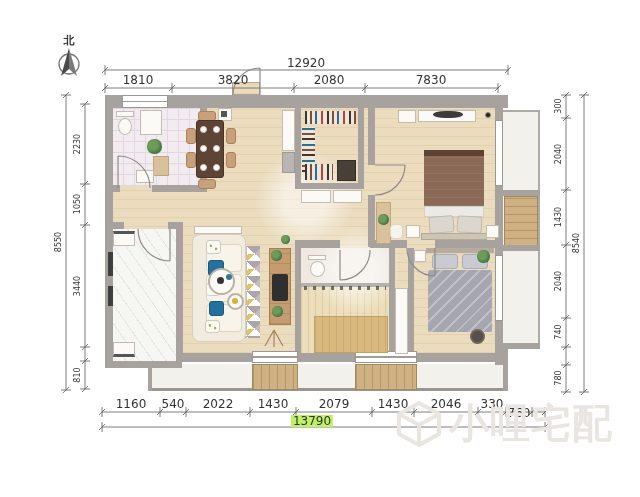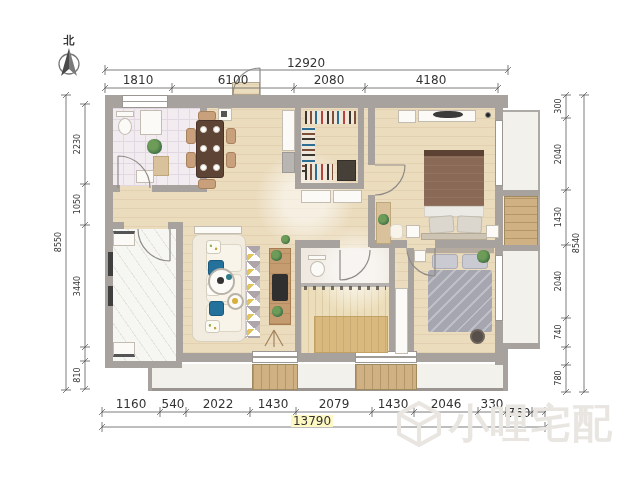--- a/index.html
+++ b/index.html
@@ -225,25 +225,25 @@
              M118,188 V156 M150,188 A32,32 0 0 0 118,156
              M375,165 H405 M405,165 A30,30 0 0 1 375,195
              M435,248 V276 M407,248 A28,28 0 0 0 435,276
              M340,250 V280 M370,250 A30,30 0 0 1 340,280" stroke="#8f8b87" stroke-width="1.2" fill="none"></path>
 
     <path d="M274,330 L265,346 M274,330 L283,346 M274,330 L274,347" stroke="#a5835f" stroke-width="1.2" fill="none"></path>
   </svg>
 
   <span class="lbl" style="left:306px;top:63px;">12920</span>
   <span class="lbl" style="left:138px;top:80px;">1810</span>
-  <span class="lbl" style="left:233px;top:80px;">6100</span>
+  <span class="lbl" style="left:233px;top:80px;">3820</span>
   <span class="lbl" style="left:329px;top:80px;">2080</span>
-  <span class="lbl" style="left:431px;top:80px;">4180</span>
-
-  <span class="lbl" style="left:312px;top:421px;background:#fef9c3;padding:0 2px;">13790</span>
+  <span class="lbl" style="left:431px;top:80px;">7830</span>
+
+  <span class="lbl" style="left:312px;top:421px;background:#bef264;padding:0 2px;">13790</span>
   <span class="lbl" style="left:131px;top:404px;">1160</span>
   <span class="lbl" style="left:173px;top:404px;">540</span>
   <span class="lbl" style="left:218px;top:404px;">2022</span>
   <span class="lbl" style="left:273px;top:404px;">1430</span>
   <span class="lbl" style="left:334px;top:404px;">2079</span>
   <span class="lbl" style="left:393px;top:404px;">1430</span>
   <span class="lbl" style="left:446px;top:404px;">2046</span>
   <span class="lbl" style="left:492px;top:404px;">330</span>
   <span class="lbl" style="left:519px;top:404px;margin-top:9px;">760</span>
 

